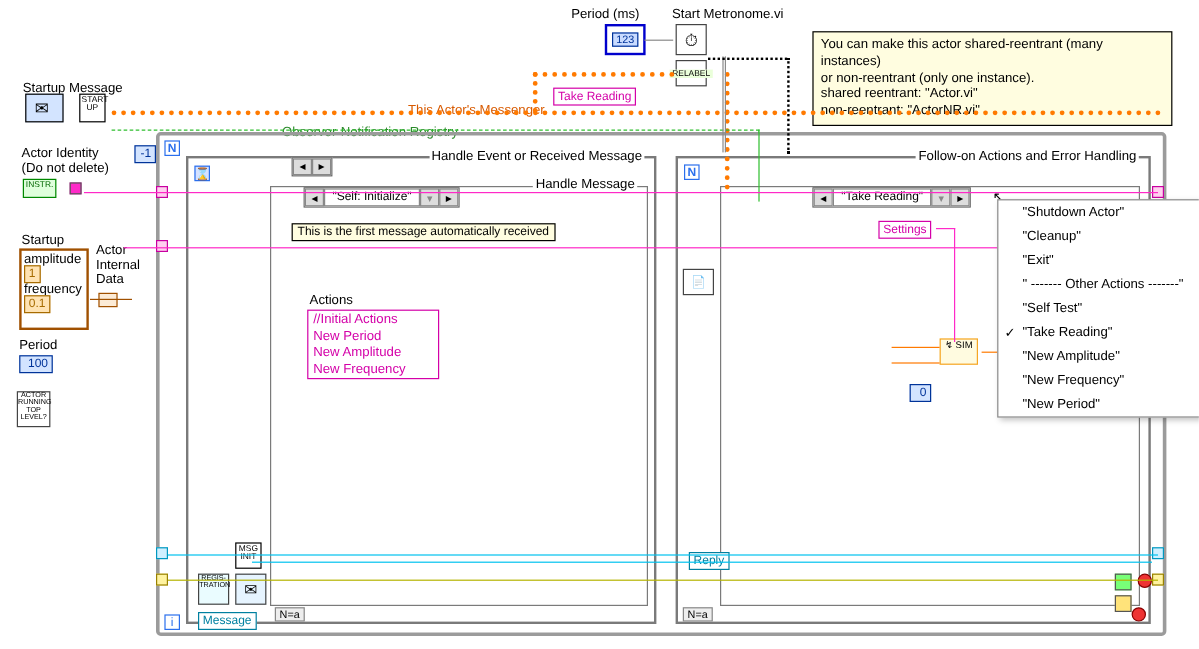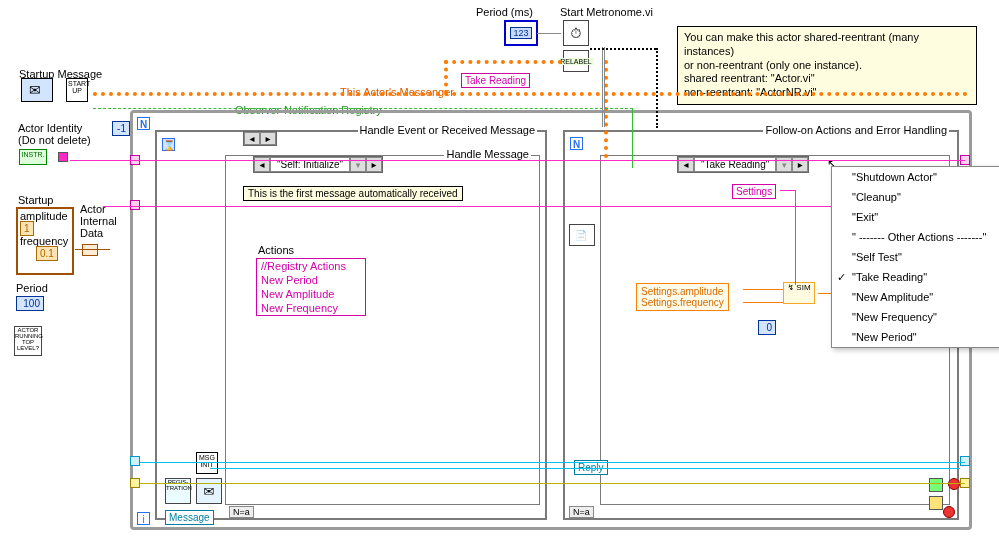--- a/index.html
+++ b/index.html
@@ -118,21 +118,21 @@
   <div class="abs lbl" style="left:18px;top:122px;white-space:pre">Actor Identity
 (Do not delete)</div>
   <div class="abs instr-icon" style="left:19px;top:149px">INSTR.</div>
   <div class="abs ico" style="left:58px;top:152px;width:10px;height:10px;background:#ff29c8"></div>
 
   <div class="abs lbl" style="left:18px;top:194px">Startup</div>
   <div class="abs" style="left:16px;top:207px;border:2px solid #a05000;width:58px;height:68px;background:#fff">
     <div class="lbl" style="padding:1px 0 0 2px">amplitude</div>
     <div style="padding-left:2px"><span class="num-const dbl">1</span></div>
     <div class="lbl" style="padding:1px 0 0 2px">frequency</div>
-    <div style="padding-left:18px"><span class="num-const dbl">0.1</span></div>
+    <div style="padding-left:2px"><span class="num-const dbl">0.1</span></div>
   </div>
   <div class="abs lbl" style="left:16px;top:282px">Period</div>
   <div class="abs num-const" style="left:16px;top:296px;min-width:28px">100</div>
 
   <div class="abs actor-icon" style="left:14px;top:326px;white-space:pre">ACTOR
 RUNNING
 TOP
 LEVEL?</div>
 
   <div class="abs lbl" style="left:80px;top:203px;line-height:1.1;white-space:pre">Actor
@@ -180,21 +180,21 @@
   <div class="abs ring" style="left:253px;top:156px">
     <div class="arrow">◂</div>
     <div class="val">"Self: Initialize"</div>
     <div class="arrow tiny-arrow">▾</div>
     <div class="arrow">▸</div>
   </div>
   <div class="abs term-yel" style="left:243px;top:186px">This is the first message automatically received</div>
 
   <div class="abs lbl" style="left:258px;top:244px">Actions</div>
   <div class="abs" style="left:256px;top:258px;border:1px solid #d400a8;width:110px;background:#fff">
-    <div style="color:#d400a8;padding:1px 4px">//Registry Actions</div>
+    <div style="color:#d400a8;padding:1px 4px">//Initial Actions</div>
     <div style="color:#d400a8;padding:1px 4px">New Period</div>
     <div style="color:#d400a8;padding:1px 4px">New Amplitude</div>
     <div style="color:#d400a8;padding:1px 4px">New Frequency</div>
   </div>
 
   <div class="abs" style="left:229px;top:506px;font-size:9px;border:1px solid #888;padding:0 3px;background:#eee">N=a</div>
 
   <div class="abs" style="left:563px;top:130px;width:396px;height:390px;border:2px solid #7a7a7a">
     <div class="title" style="right:8px">Follow-on Actions and Error Handling</div>
   </div>
@@ -208,24 +208,20 @@
   <div class="abs ring" style="left:677px;top:156px">
     <div class="arrow">◂</div>
     <div class="val">"Take Reading"</div>
     <div class="arrow tiny-arrow">▾</div>
     <div class="arrow">▸</div>
   </div>
   <div class="abs" style="left:827px;top:157px;font-size:12px">↖</div>
 
   <div class="abs term m" style="left:732px;top:184px;border-color:#d400a8">Settings</div>
 
-  <div class="abs" style="left:636px;top:283px;border:1px solid #fa8200;background:#fffbea;padding:2px 4px;font-size:10px">
-    <div style="color:#d76b00">Settings.amplitude</div>
-    <div style="color:#d76b00">Settings.frequency</div>
-  </div>
   <div class="abs sim-icon" style="left:783px;top:282px">↯ SIM</div>
   <div class="abs num-const" style="left:758px;top:320px">0</div>
 
   <div class="abs term" style="left:574px;top:460px;color:#0080a0;border-color:#0080a0">Reply</div>
 
   <div class="abs ico" style="left:929px;top:478px;width:14px;height:14px;background:#78ff78"></div>
   <div class="abs ico" style="left:929px;top:496px;width:14px;height:14px;background:#ffe37a"></div>
   <div class="abs stop" style="left:948px;top:478px"></div>
 
   <div class="abs w orq" style="left:93px;top:92px;width:875px"></div>

